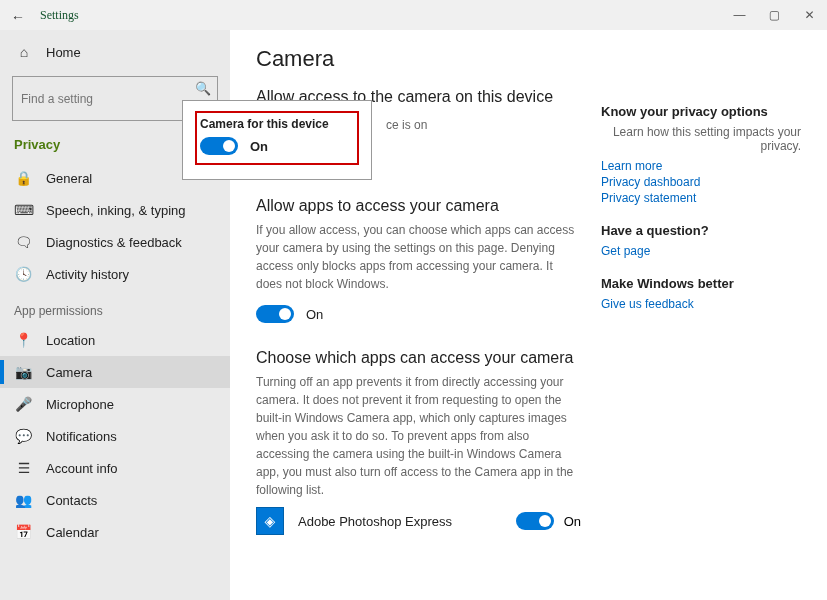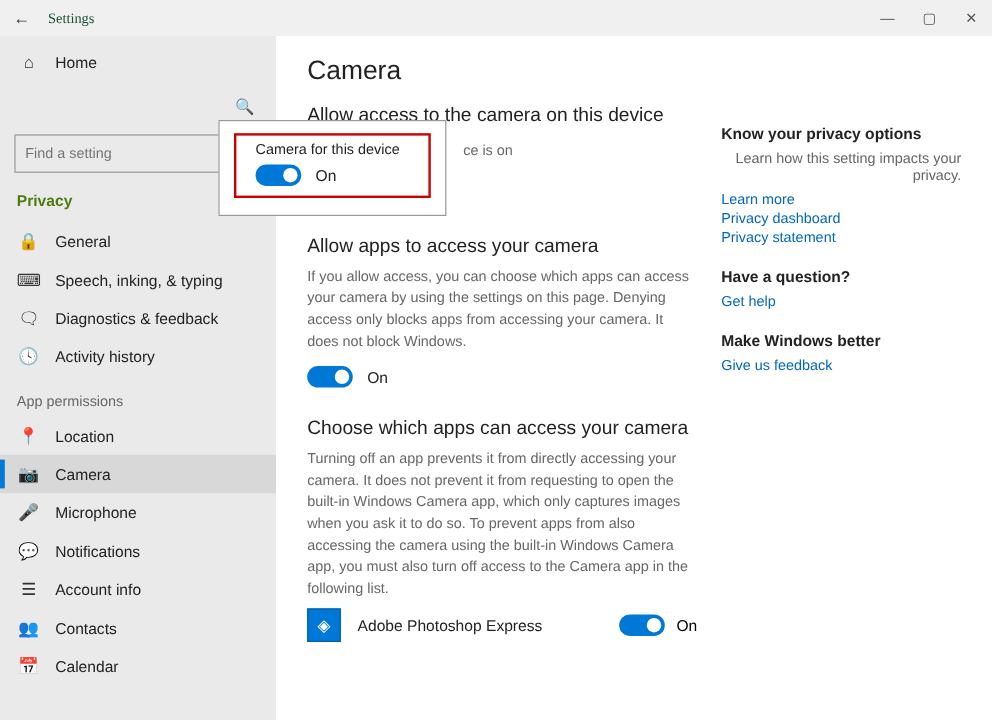--- a/index.html
+++ b/index.html
@@ -7,39 +7,39 @@
 .titlebar { height: 30px; display: flex; align-items: center; padding-left: 6px; background: #f0f0f0; }
 .titlebar .back { width: 24px; text-align: center; color: #333; font-size: 14px; cursor: pointer; }
 .titlebar .title { font-size: 12px; margin-left: 10px; color: #14532d; font-family: Liberation Serif, serif; }
 .win-controls { position: absolute; right: 0; top: 0; display: flex; }
 .win-controls div { width: 35px; height: 30px; display: flex; align-items: center; justify-content: center; color: #555; font-size: 12px; }
 .layout { display: flex; height: calc(100% - 30px); }
 .sidebar { width: 230px; background: #eaeaea; padding: 6px 0; overflow-y: auto; }
 .sidebar .home { display: flex; align-items: center; padding: 8px 14px; font-size: 13px; color: #222; }
 .sidebar .icon { width: 20px; display: inline-flex; justify-content: center; margin-right: 12px; font-size: 14px; color: #333; }
 .search-wrap { margin: 8px 12px; position: relative; }
-.search-wrap input { width: 100%; height: 32px; border: 1px solid #999; background: #eaeaea; padding: 0 26px 0 8px; font-size: 12px; outline: none; margin-top: 36px; }
+.search-wrap input { width: 100%; height: 45px; border: 1px solid #999; background: #eaeaea; padding: 0 26px 0 8px; font-size: 12px; outline: none; }
 .search-wrap .mag { position: absolute; right: 6px; top: 5px; font-size: 13px; color: #555; }
 .section-title { font-weight: 600; font-size: 13px; padding: 8px 14px 10px; color: #4d7c0f; }
 .group-label { font-size: 12px; color: #666; padding: 14px 14px 6px; }
 .nav-item { display: flex; align-items: center; padding: 8px 14px; font-size: 13px; color: #222; cursor: pointer; position: relative; }
 .nav-item.active { background: #d8d8d8; }
 .nav-item.active::before { content: ""; position: absolute; left: 0; top: 4px; bottom: 4px; width: 4px; background: #0078d7; }
 .main { flex: 1; background: #fff; padding: 16px 26px 0 26px; display: flex; overflow-y: auto; }
 .content { flex: 1; max-width: 380px; }
 .aside { width: 200px; margin-left: 20px; padding-top: 40px; }
 .h1 { font-size: 22px; font-weight: 400; color: #222; margin-bottom: 16px; }
 .h2 { font-size: 16px; font-weight: 400; color: #222; margin: 16px 0 6px; }
 .p { font-size: 12px; color: #666; line-height: 1.5; }
 .toggle { width: 38px; height: 18px; border-radius: 10px; background: #0078d7; position: relative; display: inline-block; vertical-align: middle; }
 .toggle::after { content: ""; width: 12px; height: 12px; background: #fff; border-radius: 50%; position: absolute; top: 3px; right: 3px; }
 .toggle-row { display: flex; align-items: center; gap: 12px; margin-top: 12px; font-size: 13px; color: #222; }
 .change-btn { display: inline-block; border: 2px solid #c00; padding: 5px 14px; font-size: 13px; background: #ccc; color: #222; margin-top: 8px; }
 .popup { position: absolute; left: 182px; top: 100px; width: 190px; background: #fff; border: 1px solid #999; padding: 10px 12px 14px; z-index: 50; }
-.popup-inner { border: 2px solid #c00; padding: 4px 16px 8px; }
+.popup-inner { border: 2px solid #c00; padding: 4px 3px 8px; font-weight: bold; }
 .popup .pt { font-size: 12px; color: #222; margin-bottom: 6px; }
 .app-row { display: flex; align-items: center; padding: 8px 0; }
 .app-icon { width: 28px; height: 28px; background: #0078d7; margin-right: 14px; display: flex; align-items: center; justify-content: center; color: #fff; font-size: 14px; border: 1px solid #0060aa; }
 .app-name { flex: 1; font-size: 13px; color: #222; }
 .app-toggle { display: flex; align-items: center; gap: 10px; font-size: 13px; }
 .aside .ah { font-size: 13px; font-weight: 600; color: #222; margin-top: 18px; margin-bottom: 6px; }
 .aside .ap { font-size: 12px; color: #666; margin-bottom: 6px; text-align: right; }
 .link { color: #0067c0; font-size: 12px; display: block; margin: 2px 0; cursor: pointer; }
 </style>
 </head>
@@ -142,21 +142,21 @@
       
     </div>
 
     <div class="aside">
       <div class="ah">Know your privacy options</div>
       <div class="ap">Learn how this setting impacts your privacy.</div>
       <span class="link">Learn more</span>
       <span class="link">Privacy dashboard</span>
       <span class="link">Privacy statement</span>
       <div class="ah">Have a question?</div>
-      <span class="link">Get help</span>
+      <span class="link">Get page</span>
       <div class="ah">Make Windows better</div>
       <span class="link">Give us feedback</span>
     </div>
   </div>
 </div>
 
 <div class="popup">
   <div class="popup-inner">
     <div class="pt">Camera for this device</div>
     <div class="toggle-row" style="margin-top:4px">

